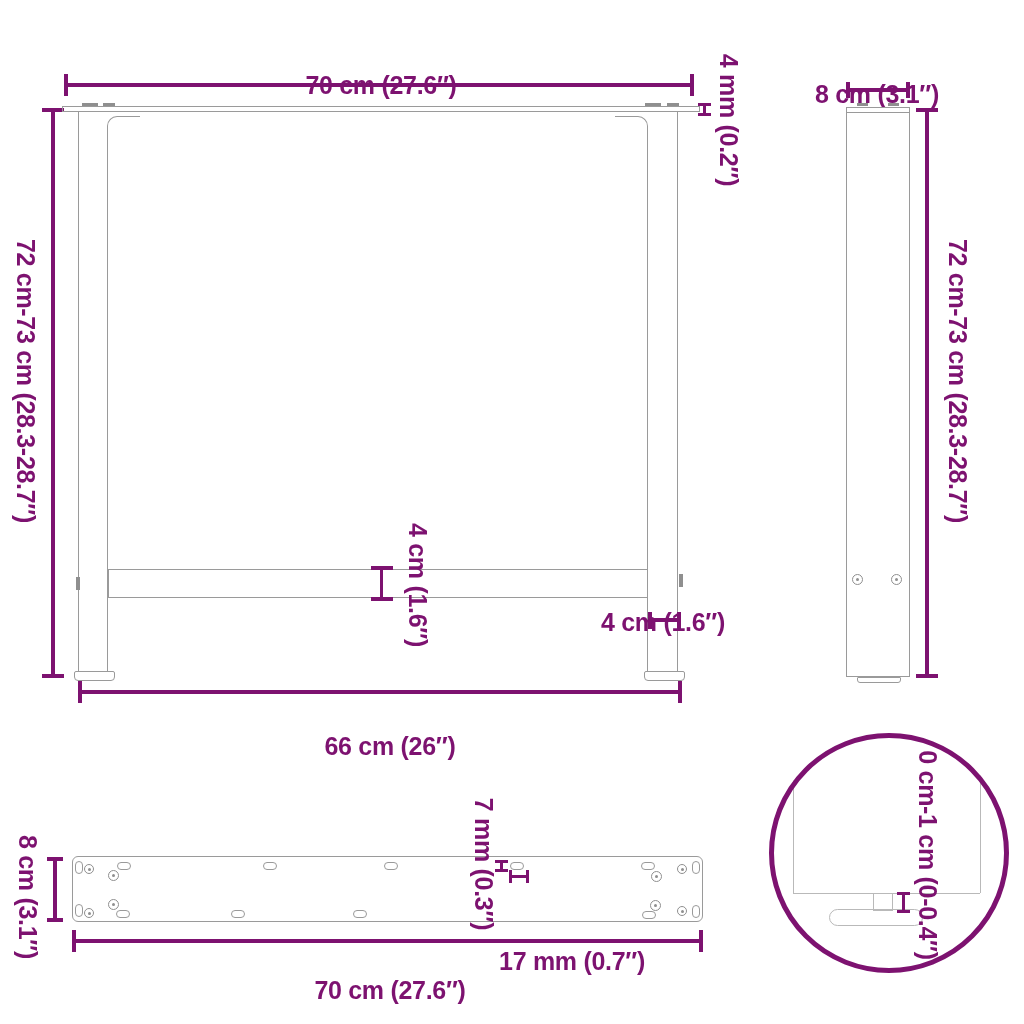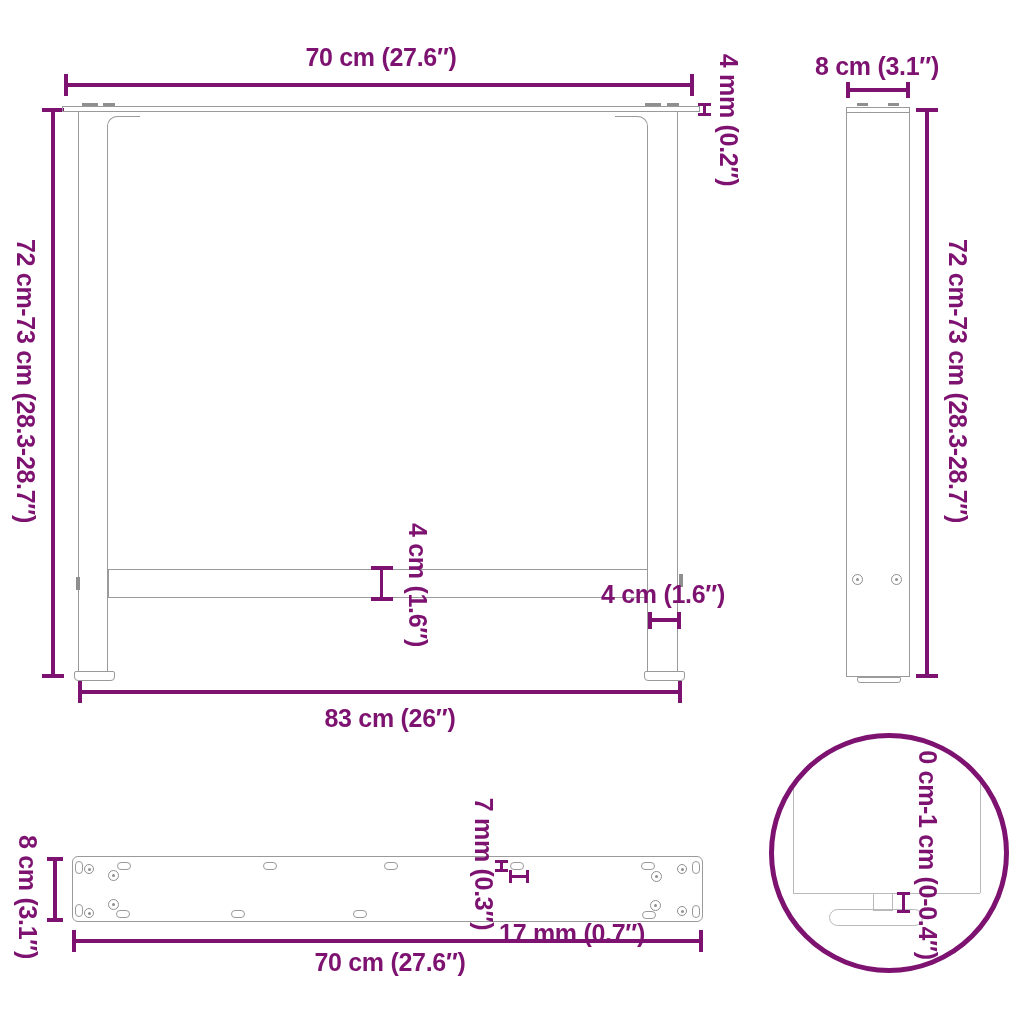--- a/index.html
+++ b/index.html
@@ -9,21 +9,21 @@
     --mark:#8f8f8f;
   }
   html,body{margin:0;padding:0;background:#ffffff;}
   #canvas{
     position:relative;width:1024px;height:1024px;background:#ffffff;overflow:hidden;
     font-family:"Liberation Sans", sans-serif;
   }
   
   .lbl{
     position:absolute;color:var(--accent);font-weight:700;font-size:25px;
-    letter-spacing:-0.3px;white-space:nowrap;transform:translate(-50%,-50%);
+    letter-spacing:-0.3px;white-space:nowrap;transform:translate(-50%,-50%);margin-top:28px;
   }
   .vlbl{
     position:absolute;color:var(--accent);font-weight:700;font-size:25px;
     letter-spacing:-0.3px;white-space:nowrap;transform:translate(-50%,-50%) rotate(90deg);
   }
   
   .dim{position:absolute;background:var(--accent);}
   .dim::before,.dim::after{content:"";position:absolute;background:var(--accent);}
   .dim.h{height:4px;}
   .dim.h::before{left:0;top:-9px;width:4px;height:22px;}
@@ -96,21 +96,21 @@
     <div class="ol" style="left:74px;top:671px;width:41px;height:10px;border-radius:2px 2px 4px 4px;"></div>
     <div class="ol" style="left:644px;top:671px;width:41px;height:10px;border-radius:2px 2px 4px 4px;"></div>
 
     <div class="ibar big" style="left:380px;top:567px;height:33px;"></div>
     <div class="vlbl" style="left:417px;top:585px;">4 cm (1.6″)</div>
 
     <div class="hbar big" style="left:649px;top:618px;width:31px;"></div>
     <div class="lbl" style="left:663px;top:594px;">4 cm (1.6″)</div>
 
     <div class="dim h" style="left:78px;top:690px;width:604px;"></div>
-    <div class="lbl" style="left:390px;top:718px;">83 cm (26″)</div>
+    <div class="lbl" style="left:390px;top:718px;">66 cm (26″)</div>
   </div>
 
   <div>
     <div class="lbl" style="left:877px;top:66px;">8 cm (3.1″)</div>
     <div class="dim h sm" style="left:846px;top:88px;width:64px;"></div>
 
     <div class="ol" style="left:846px;top:107px;width:64px;height:570px;"></div>
     <div class="lh" style="left:846px;top:112px;width:64px;"></div>
     <div class="slotmark" style="left:857px;top:103px;width:11px;"></div>
     <div class="slotmark" style="left:888px;top:103px;width:11px;"></div>

